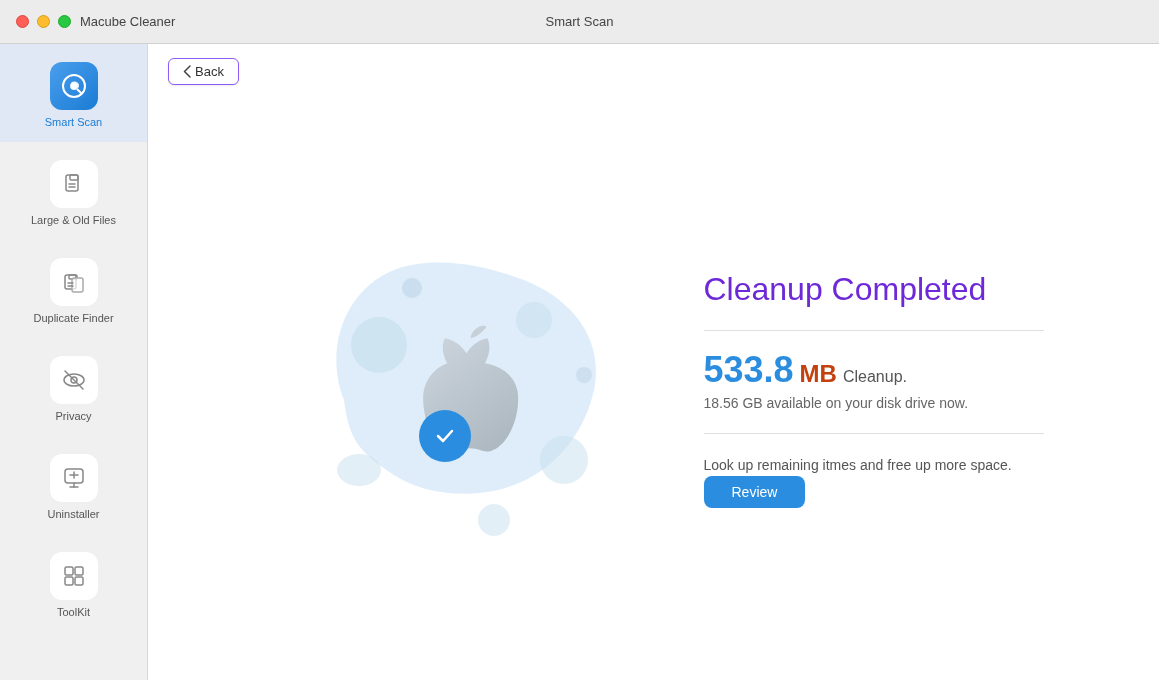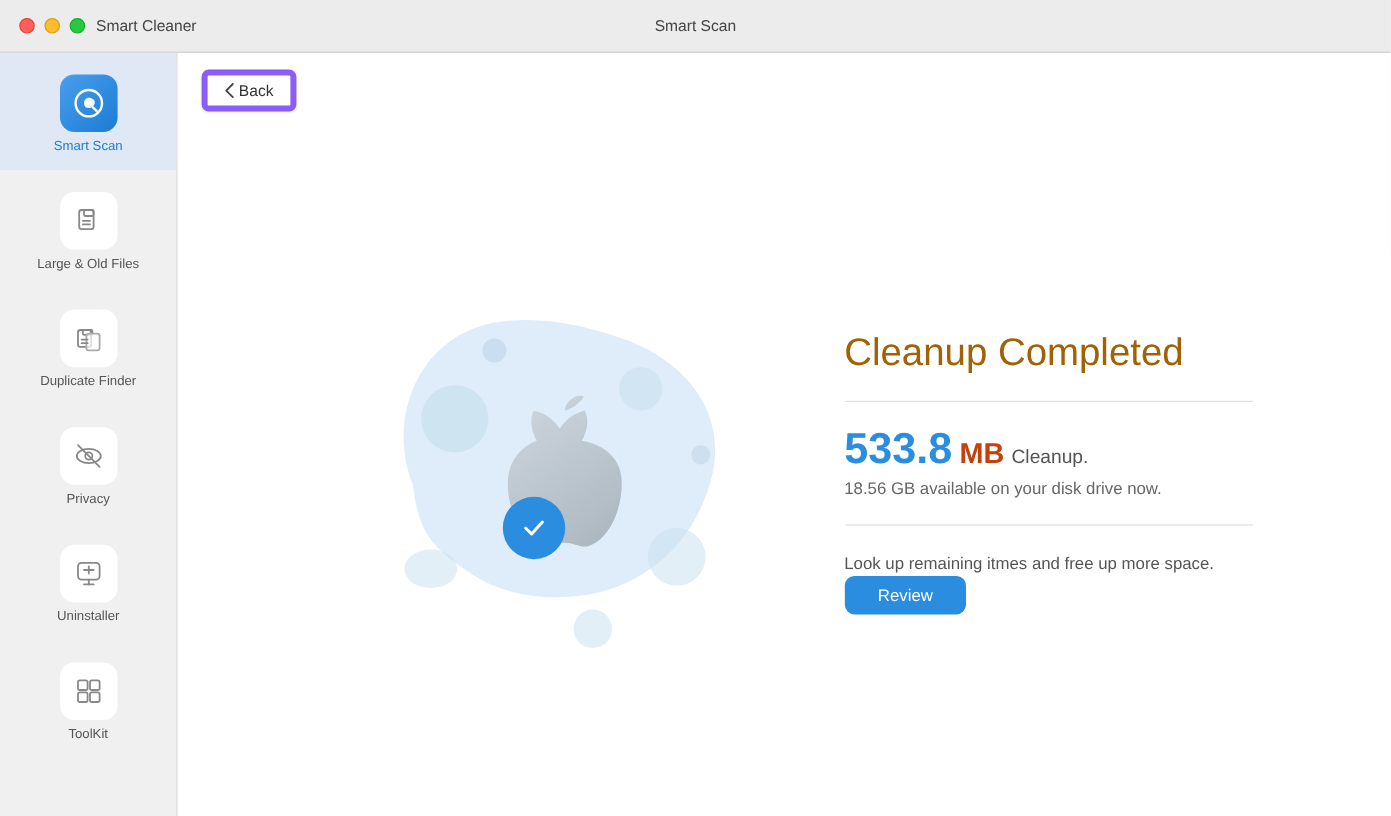--- a/index.html
+++ b/index.html
@@ -131,21 +131,21 @@
       padding: 14px 20px;
       display: flex;
       align-items: center;
     }
 
     .back-button {
       display: flex;
       align-items: center;
       gap: 4px;
       background: white;
-      border: 5px solid #8b5cf6;
+      border: 1px solid #8b5cf6;
       border-radius: 6px;
       padding: 5px 14px;
       font-size: 13px;
       color: #333;
       cursor: pointer;
       box-shadow: 0 1px 2px rgba(0,0,0,0.08);
     }
 
     
     .main-content {
@@ -198,21 +198,21 @@
     .info-panel {
       width: 340px;
       display: flex;
       flex-direction: column;
       gap: 0;
     }
 
     .cleanup-title {
       font-size: 32px;
       font-weight: 400;
-      color: #a16207;
+      color: #6d28d9;
       margin-bottom: 22px;
     }
 
     .divider {
       height: 1px;
       background: #e0e0e0;
       margin-bottom: 18px;
     }
 
     .size-line {
@@ -277,21 +277,21 @@
   </style>
 </head>
 <body>
 
 <div class="titlebar">
   <div class="titlebar-controls">
     <div class="traffic-light tl-close"></div>
     <div class="traffic-light tl-min"></div>
     <div class="traffic-light tl-max"></div>
   </div>
-  <span class="app-name">Smart Cleaner</span>
+  <span class="app-name">Macube Cleaner</span>
   <span class="app-title">Smart Scan</span>
 </div>
 
 <div class="main-layout">
 
   <div class="sidebar">
 
     <div class="sidebar-item active">
       <div class="sidebar-icon-wrapper">
         <svg width="26" height="26" viewBox="0 0 26 26" fill="none">

